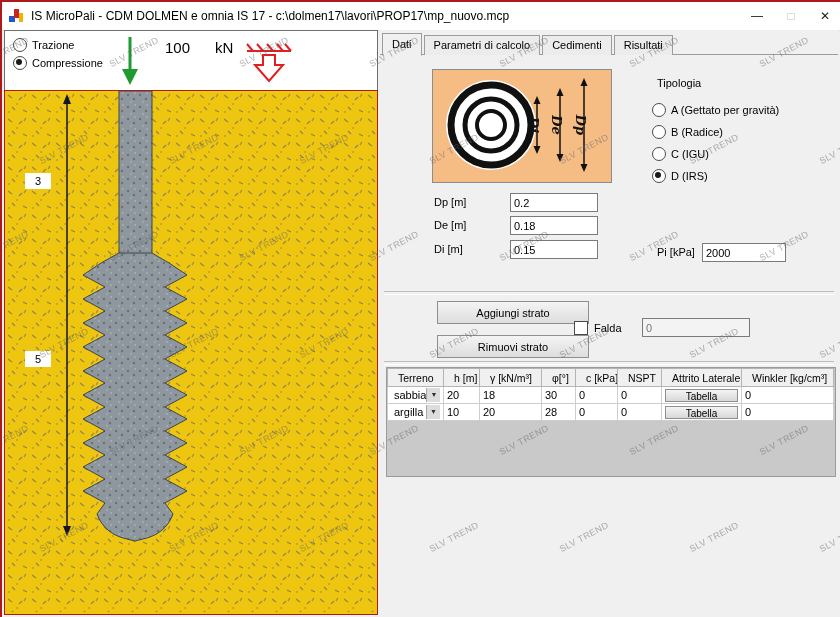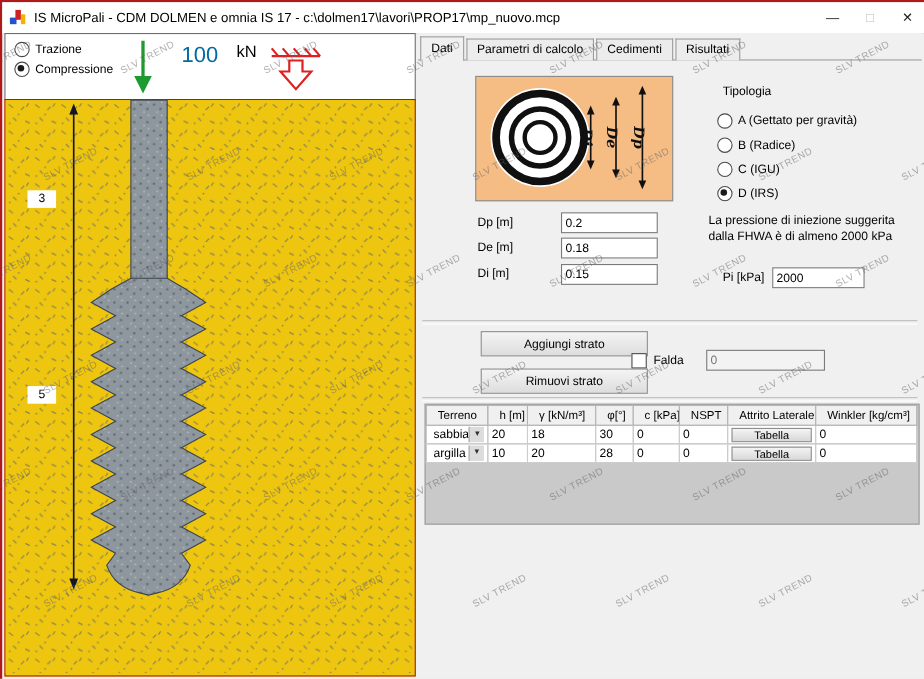--- a/index.html
+++ b/index.html
@@ -16,21 +16,21 @@
 
   
   .left{position:absolute;left:0;top:28px;width:376px;height:585px}
   .load-box{position:absolute;left:2px;top:0;width:372px;height:60px;background:#fff;border:1px solid #6e6e6e}
   .radio{position:absolute;display:flex;align-items:center;gap:5px;font-size:11px;color:#000;cursor:default}
   .radio .rdot{width:12px;height:12px;border-radius:50%;border:1px solid #4a4a4a;background:#fff;position:relative;flex:0 0 auto}
   .radio.sel .rdot:after{content:"";position:absolute;left:2px;top:2px;width:6px;height:6px;background:#1a1a1a;border-radius:50%}
   .r-traz{left:8px;top:7px}
   .r-comp{left:8px;top:25px}
   .green-arrow{position:absolute;left:108px;top:4px}
-  .load-val{position:absolute;left:160px;top:8px;font-size:20px;color:#0369a1}
+  .load-val{position:absolute;left:160px;top:8px;font-size:15px;color:#000000}
   .load-unit{position:absolute;left:210px;top:8px;font-size:15px;color:#000}
   .red-symbol{position:absolute;left:238px;top:8px}
   .drawing{position:absolute;left:2px;top:60px;width:372px;height:523px;border:1px solid #b01919;background:#eec60f}
   .strato-box{position:absolute;left:186px;top:22px;width:130px;background:#fff;border:1px solid #2a2a2a;font-size:11px;line-height:1.3;padding:2px 4px;color:#000}
   .depth{position:absolute;left:20px;width:26px;height:16px;background:#fff;font-size:11px;line-height:16px;text-align:center;color:#000}
   .depth.d3{top:82px}
   .depth.d5{top:260px}
 
   
   .right{position:absolute;left:378px;top:28px;width:458px;height:585px;background:#f0f0f0}
@@ -232,24 +232,20 @@
         <span>D (IRS)</span>
       </label>
 
       <span class="flabel lab-dp">Dp [m]</span>
       <input class="tbox in-dp" value="0.2" style="">
       <span class="flabel lab-de">De [m]</span>
       <input class="tbox in-de" value="0.18" style="">
       <span class="flabel lab-di">Di [m]</span>
       <input class="tbox in-di" value="0.15" style="">
 
-      <div class="note">
-        <div>La pressione di iniezione suggerita</div>
-        <div>dalla FHWA è di almeno 2000 kPa</div>
-      </div>
       <span class="flabel lab-pi">Pi [kPa]</span>
       <input class="tbox in-pi" value="2000" style="">
 
       <div class="sep sep1"></div>
 
       <div class="btn btn-add">Aggiungi strato</div>
       <div class="btn btn-rem">Rimuovi strato</div>
       <label class="falda">
         <span class="chk"></span>
         <span>Falda</span>

